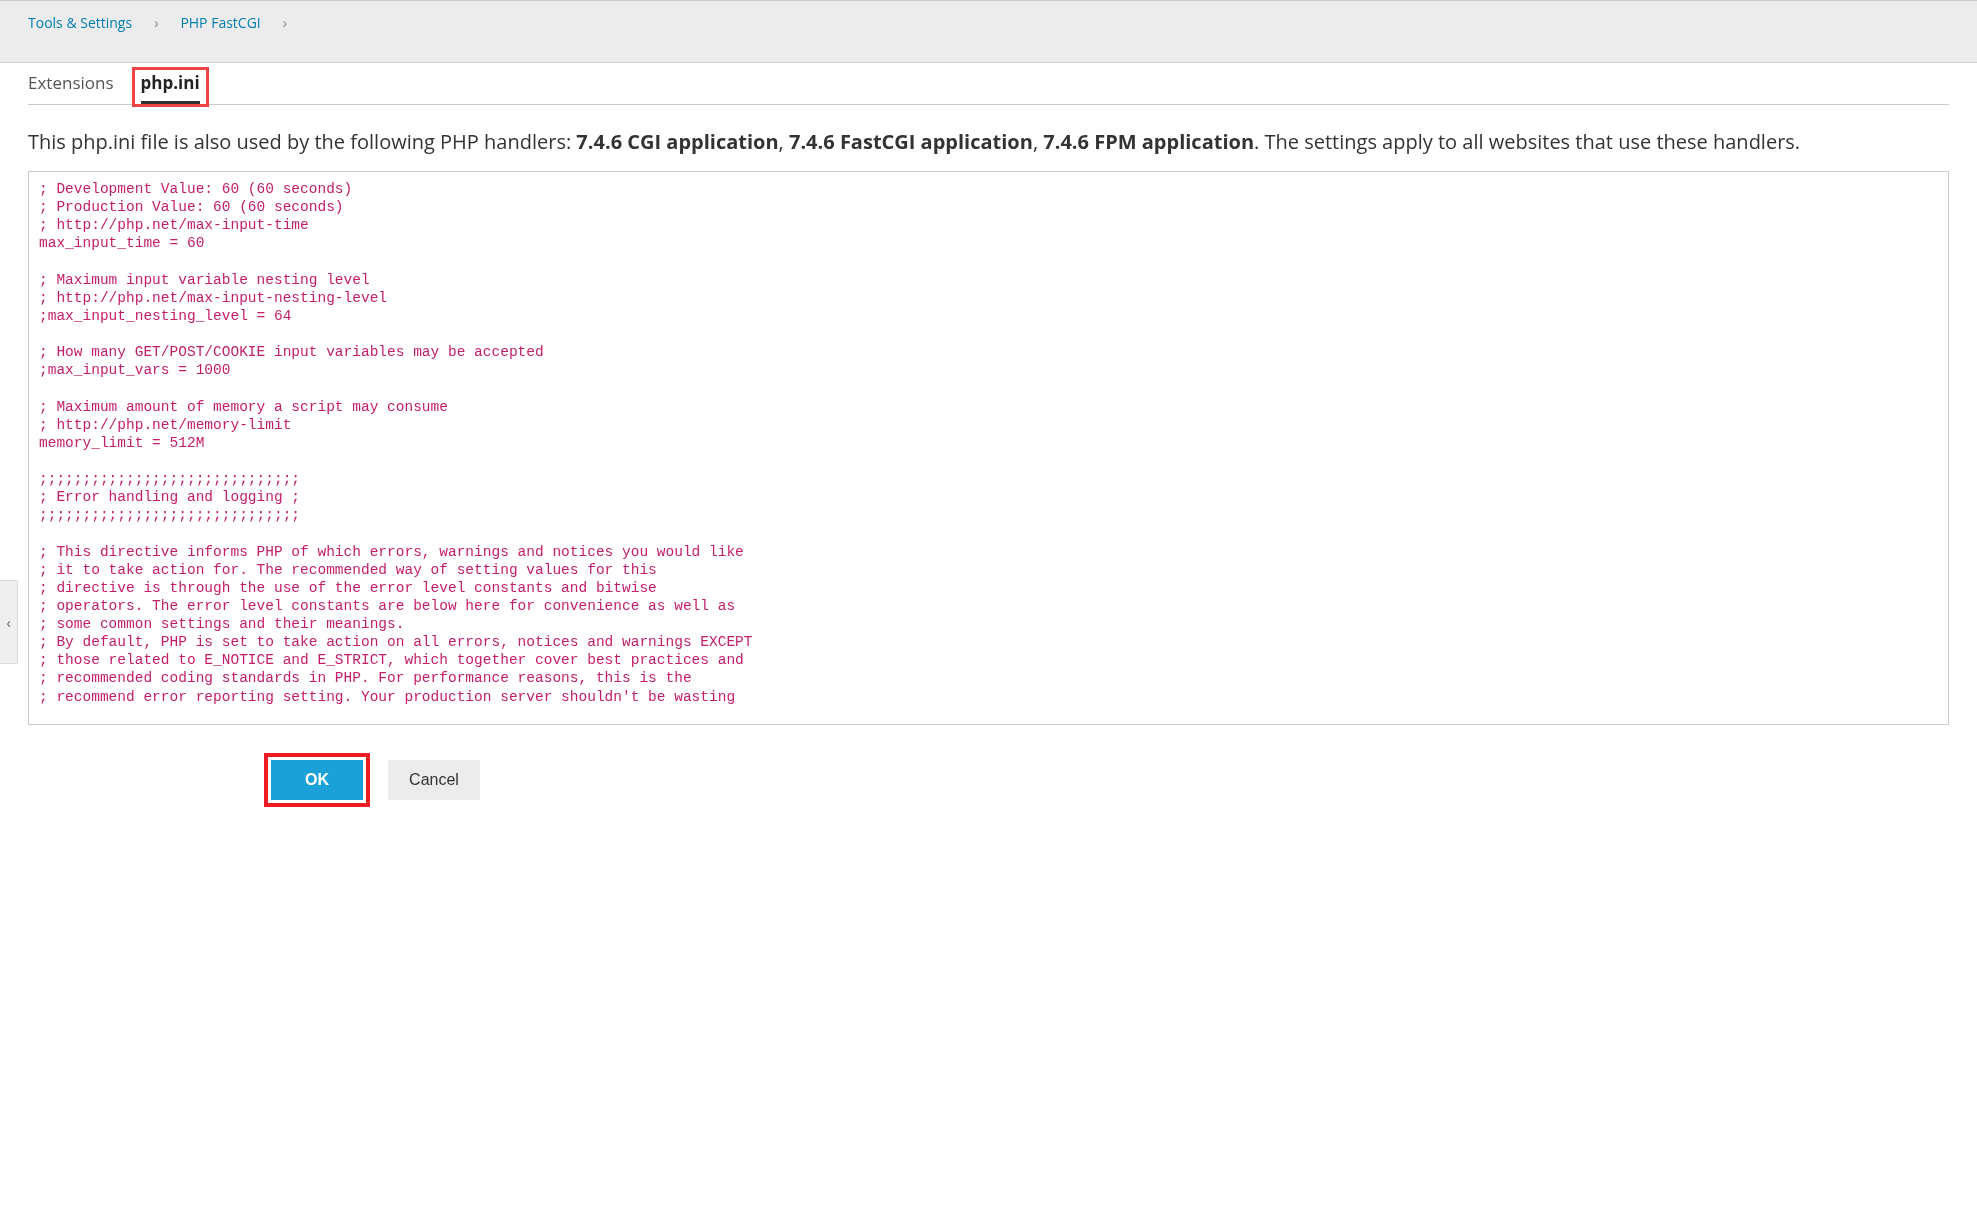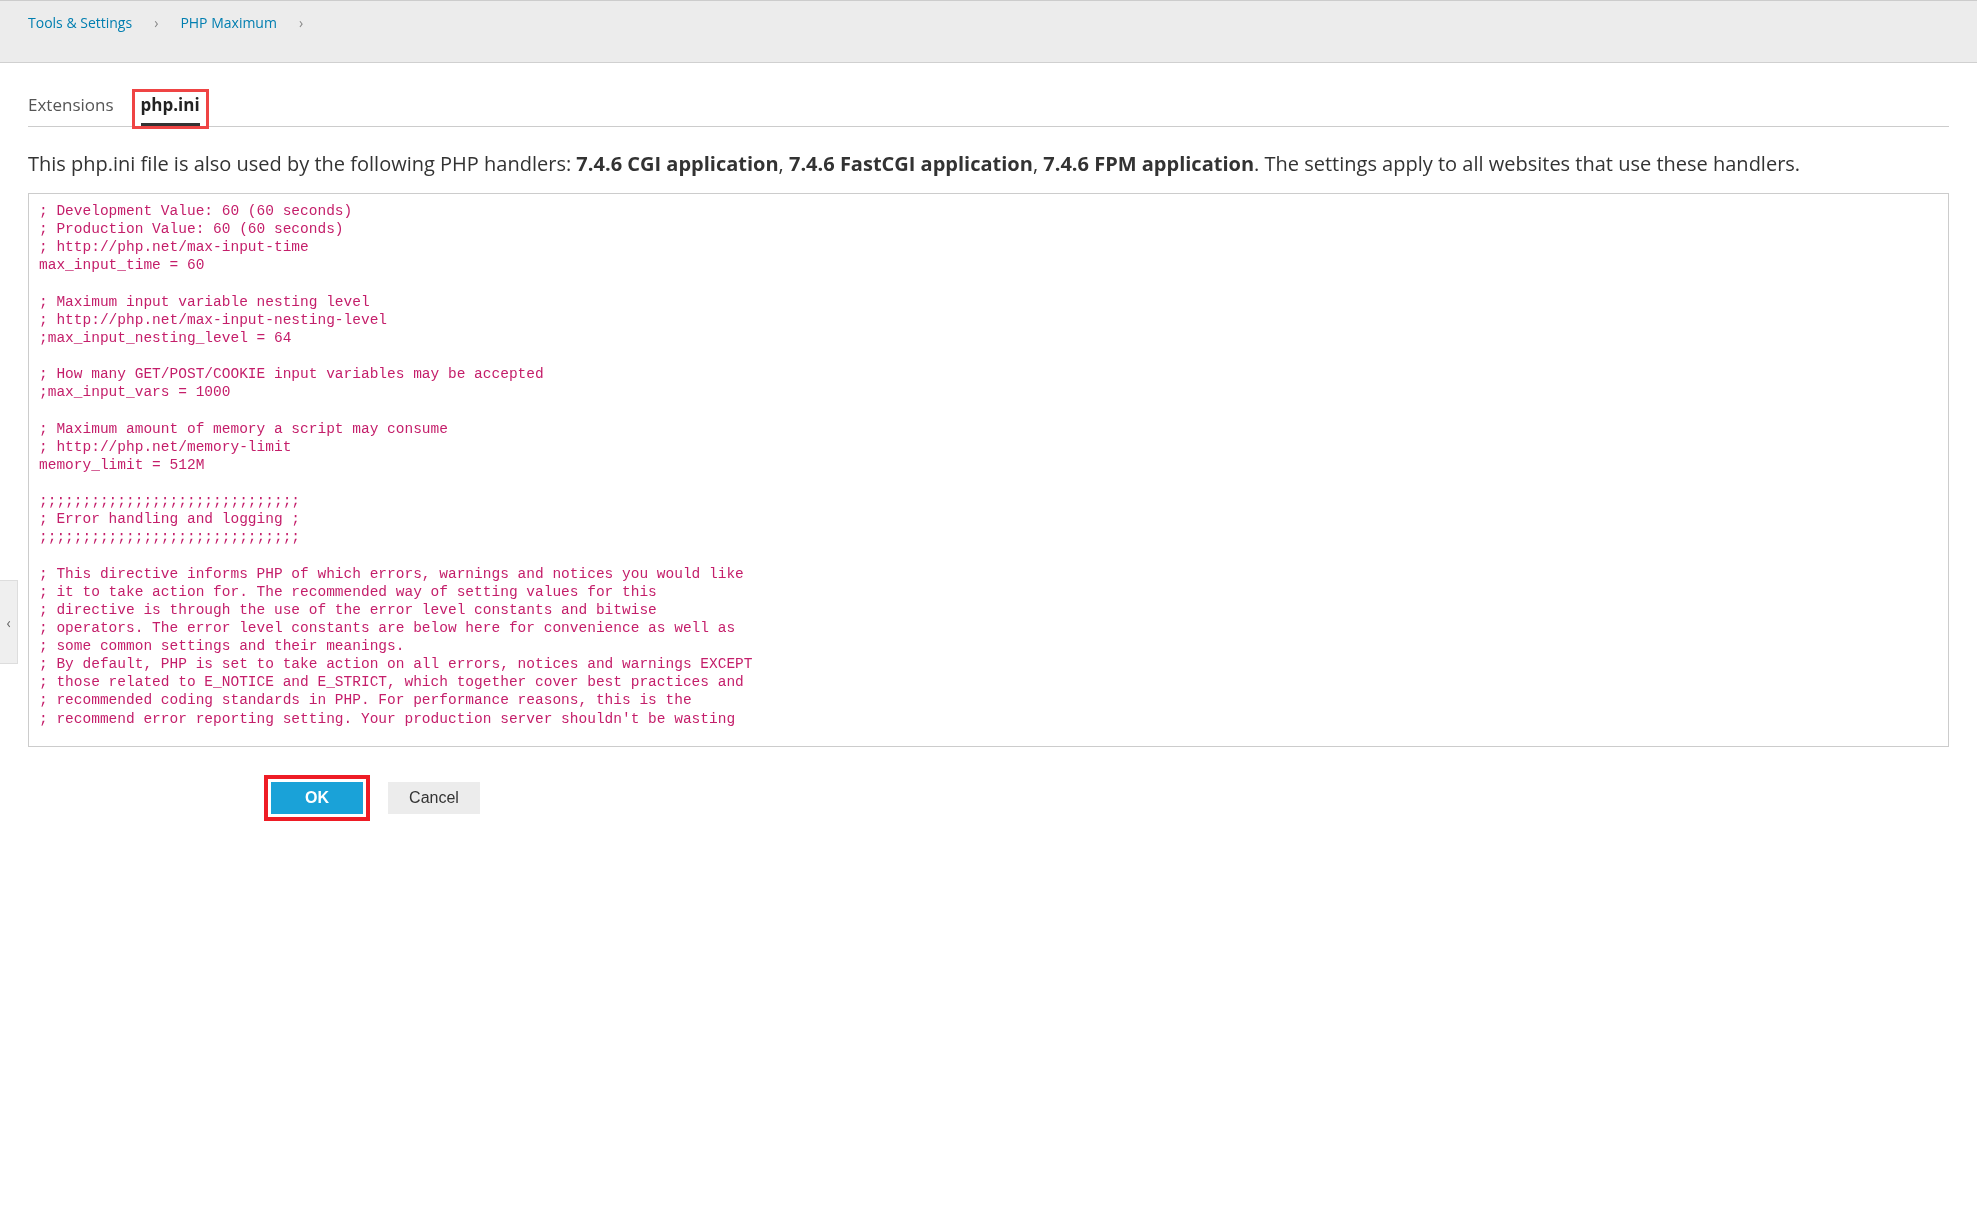--- a/index.html
+++ b/index.html
@@ -38,21 +38,21 @@
       color: #303030;
     }
     .content {
       padding: 0 28px 20px 28px;
     }
     .tabs {
       display: flex;
       align-items: flex-end;
       border-bottom: 1px solid #ccc;
       gap: 18px;
-      padding-top: 26px;
+      padding-top: 4px;
     }
     .tab {
       font-size: 17px;
       color: #555;
       padding-bottom: 10px;
       cursor: pointer;
     }
     .tab.active {
       font-weight: 700;
       color: #222;
@@ -96,21 +96,21 @@
     .ok-wrap {
       border: 4px solid #ee1c25;
       padding: 3px;
       display: inline-block;
     }
     .btn {
       display: inline-flex;
       align-items: center;
       justify-content: center;
       min-width: 92px;
-      height: 32px;
+      height: 40px;
       font-size: 16px;
       cursor: pointer;
       border: none;
     }
     .btn-primary {
       background: #1aa2d8;
       color: #fff;
       font-weight: 600;
     }
     .btn-secondary {
@@ -139,21 +139,21 @@
 <body>
 
 <div class="side-toggle">
   <span>‹</span>
 </div>
 
 <div class="header-area">
   <div class="breadcrumb">
     <a href="#">Tools &amp; Settings</a>
     <span class="chevron">›</span>
-    <a href="#">PHP Maximum</a>
+    <a href="#">PHP FastCGI</a>
     <span class="chevron">›</span>
   </div>
 </div>
 
 <div class="content">
   <div class="tabs">
     <div class="tab">Extensions</div>
     <div class="tab-highlight">
       <div class="tab active">php.ini</div>
     </div>

